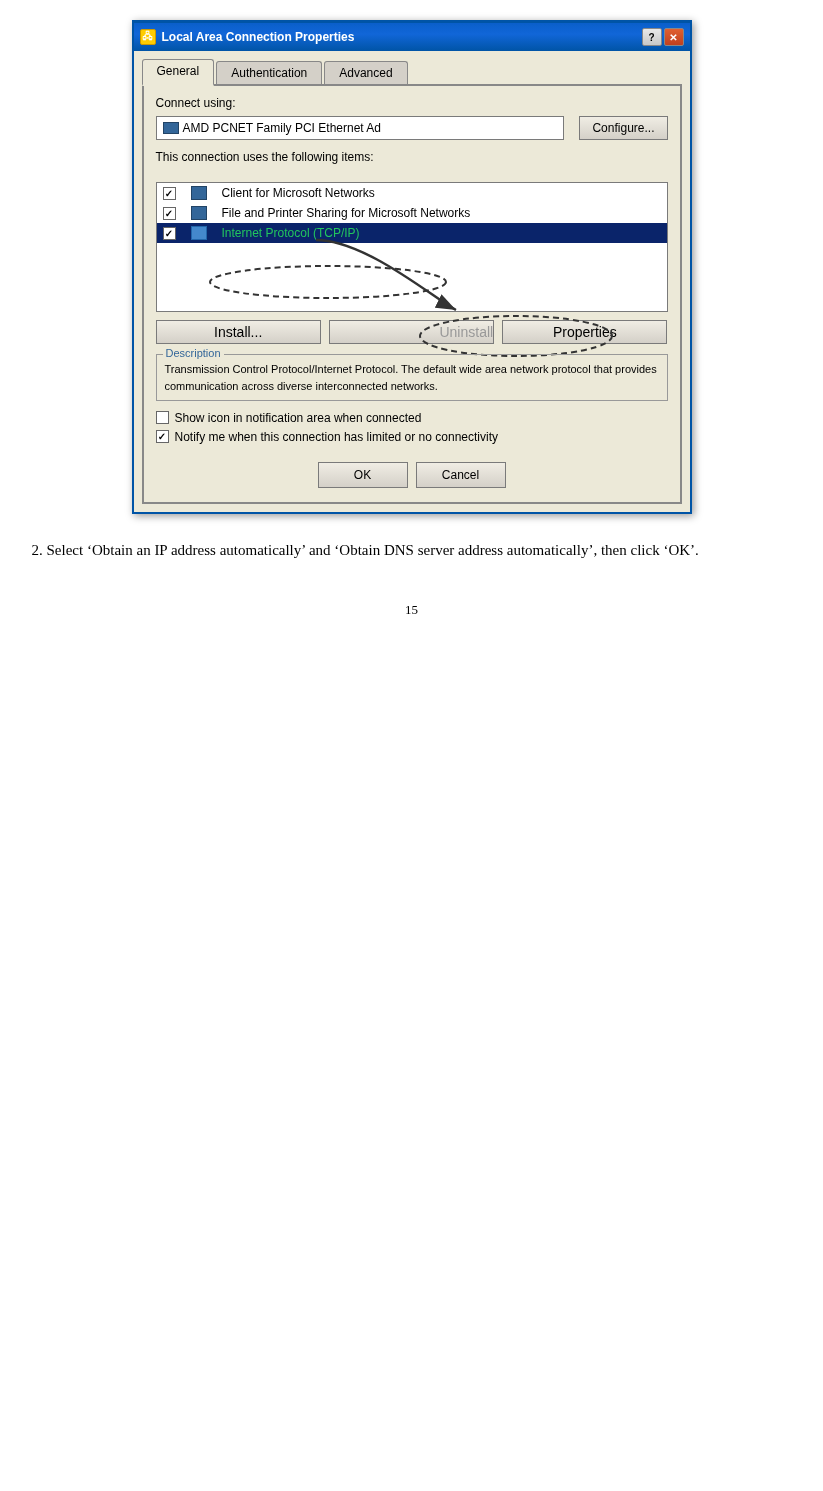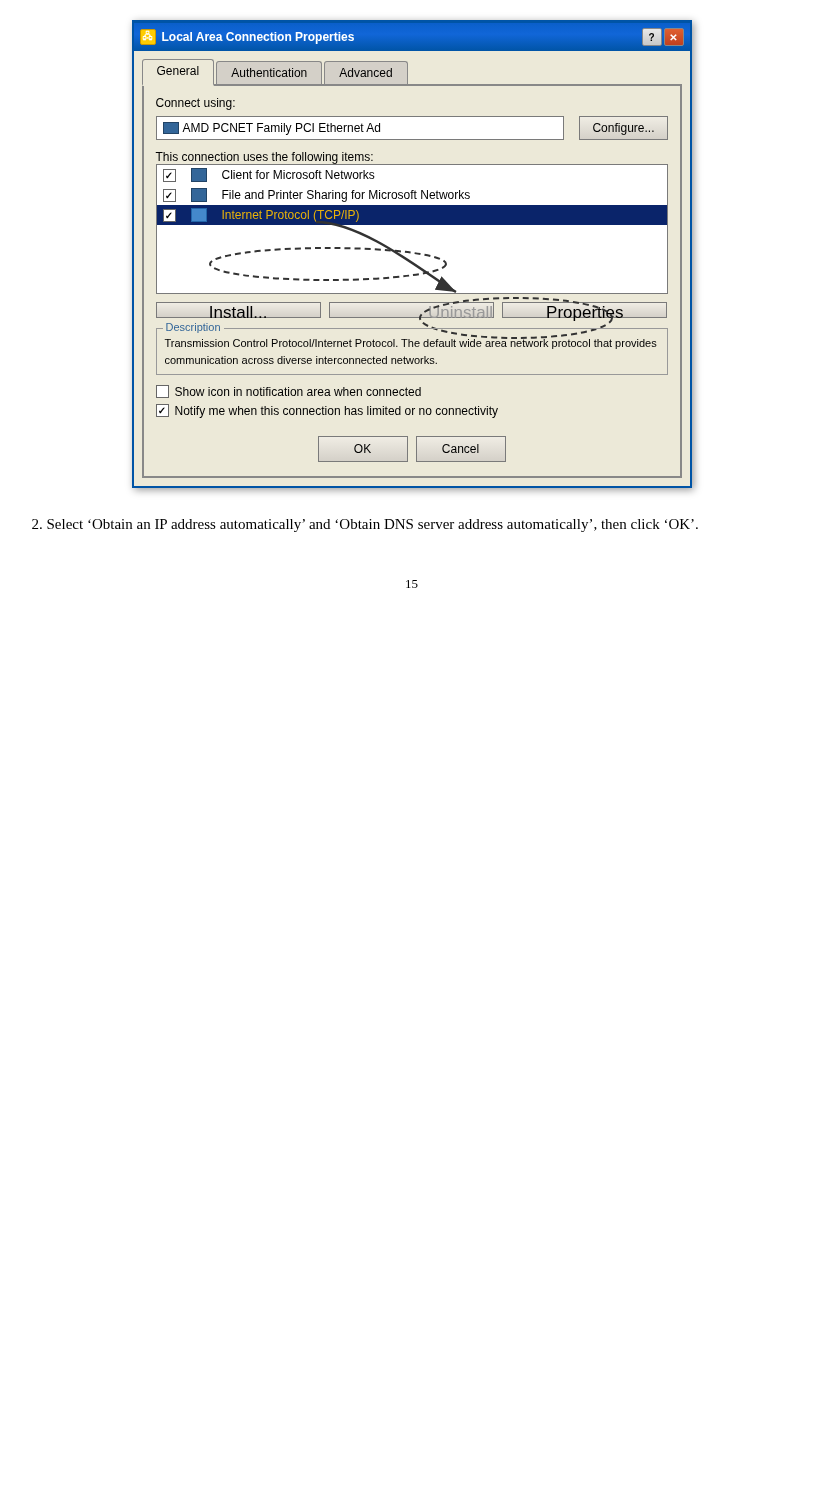--- a/index.html
+++ b/index.html
@@ -165,21 +165,21 @@
       height: 24px;
       padding: 0 12px;
       background: linear-gradient(to bottom, #f0ede4, #d4d0c8);
       border: 1px solid #7a7a7a;
       font-size: 12px;
       cursor: pointer;
     }
 
     .items-label {
       font-size: 12px;
-      margin-bottom: 0;
+      margin-bottom: 18px;
     }
 
     .items-list {
       border: 1px solid #7a7a7a;
       background: white;
       height: 130px;
       overflow-y: auto;
       margin-bottom: 8px;
     }
 
@@ -187,21 +187,21 @@
       display: flex;
       align-items: center;
       gap: 15px;
       padding: 3px 6px;
       font-size: 12px;
       cursor: pointer;
     }
 
     .list-item.selected {
       background: #0a246a;
-      color: #eab308;
+      color: #22c55e;
     }
 
     .checkbox-xp {
       width: 13px;
       height: 13px;
       border: 1px solid #666;
       background: white;
       display: flex;
       align-items: center;
       justify-content: center;
@@ -239,24 +239,24 @@
 
     .action-buttons-row {
       display: flex;
       gap: 8px;
       margin-bottom: 10px;
       position: relative;
     }
 
     .action-btn {
       flex: 1;
-      height: 16px;
+      height: 24px;
       background: linear-gradient(to bottom, #f0ede4, #d4d0c8);
       border: 1px solid #7a7a7a;
-      font-size: 17px;
+      font-size: 14px;
       cursor: pointer;
     }
 
     .action-btn:disabled {
       color: #999;
       text-align: right;
     }
 
     
     .description-group {

